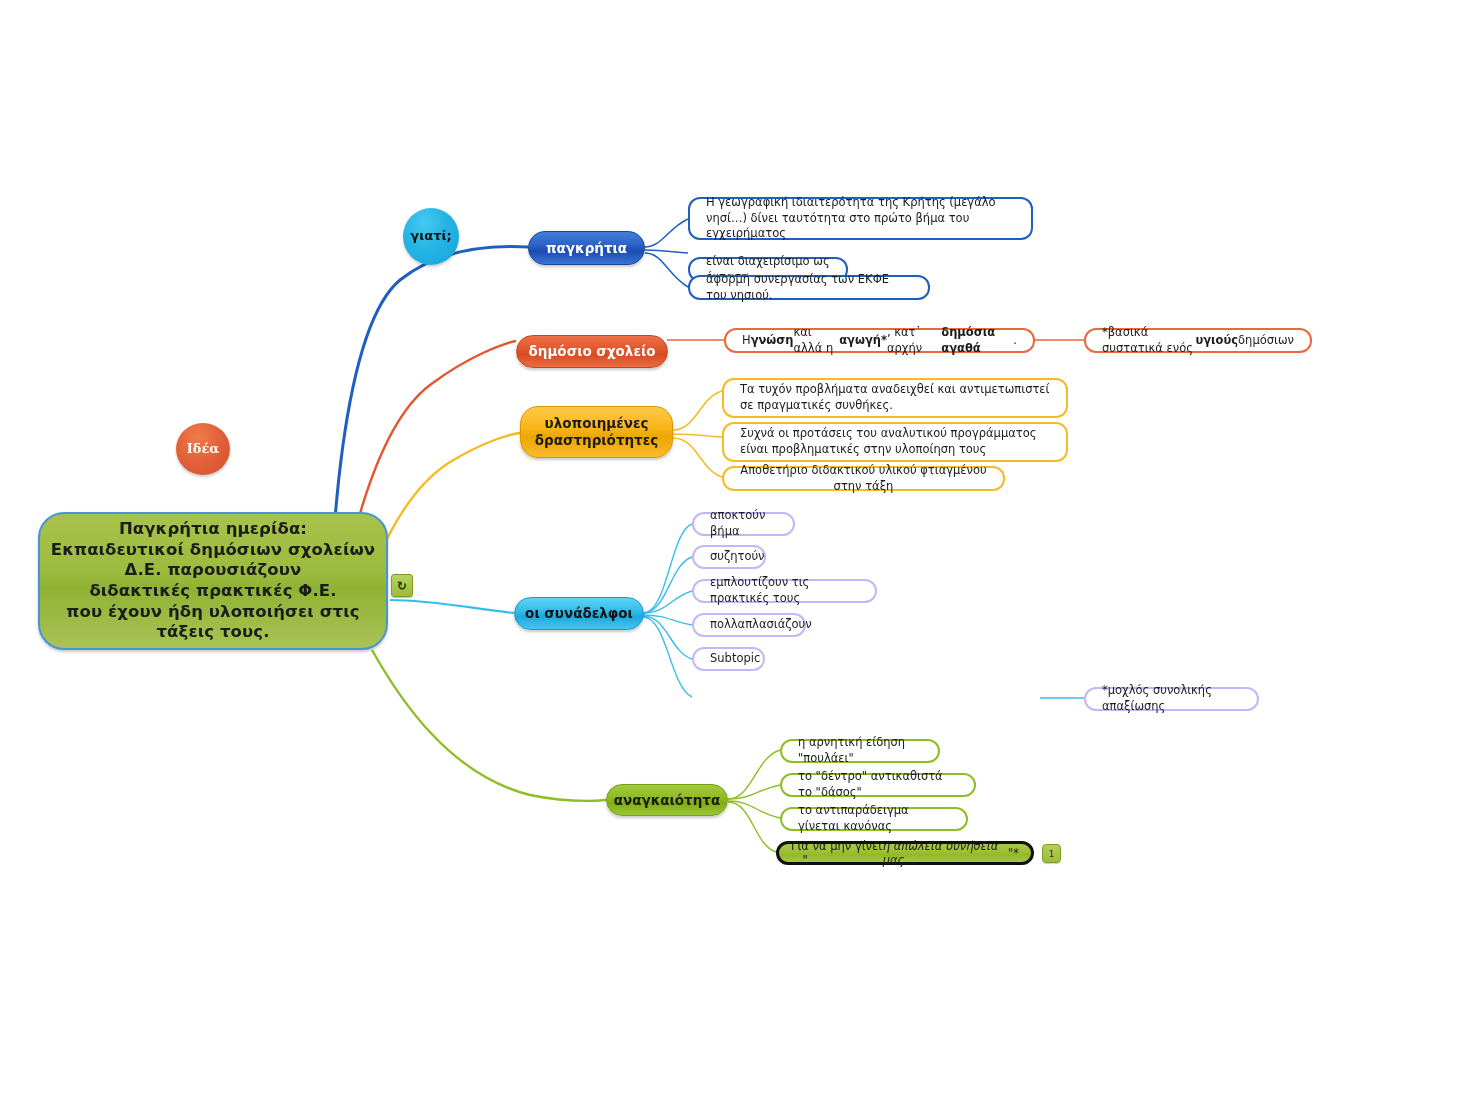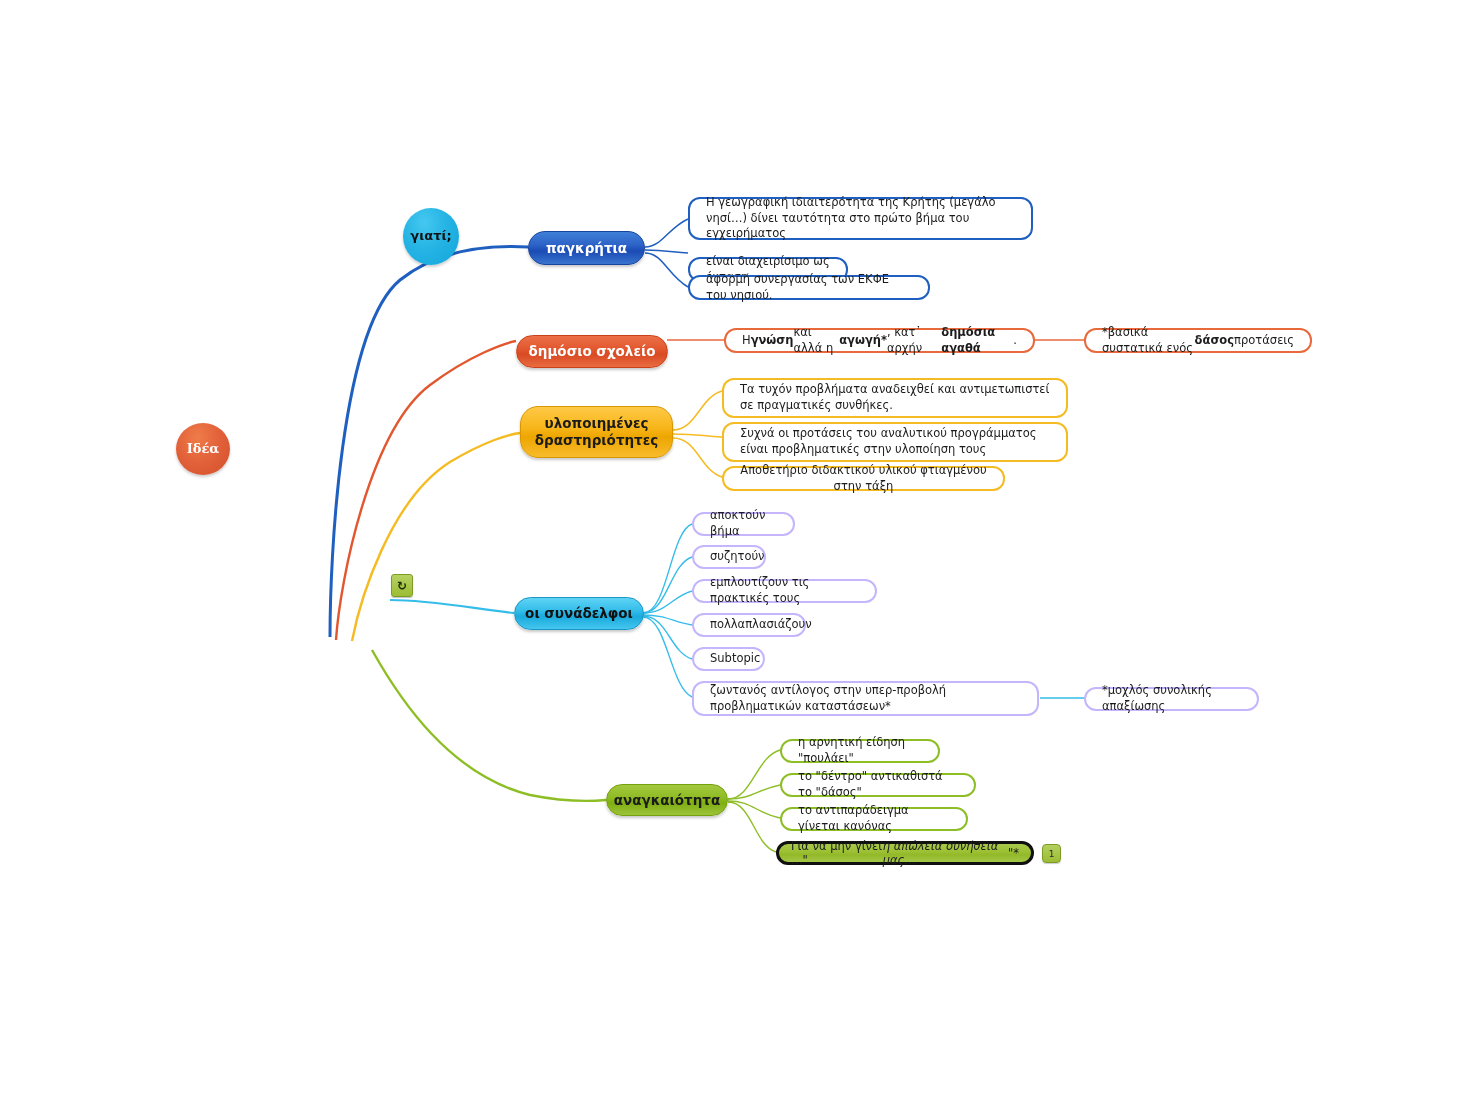--- a/index.html
+++ b/index.html
@@ -215,51 +215,56 @@
     <path d="M 643 616 C 667 616 670 652 692 659" fill="none" stroke="#35bdea" stroke-width="1.4"></path>
     <path d="M 643 617 C 667 617 670 687 692 697" fill="none" stroke="#35bdea" stroke-width="1.4"></path>
     <path d="M 1040 698 L 1084 698" fill="none" stroke="#35bdea" stroke-width="1.4"></path>
 
     <path d="M 728 799 C 752 799 756 757 780 750" fill="none" stroke="#8ebe26" stroke-width="1.4"></path>
     <path d="M 728 799 C 752 799 756 790 780 785" fill="none" stroke="#8ebe26" stroke-width="1.4"></path>
     <path d="M 728 801 C 752 801 756 813 780 818" fill="none" stroke="#8ebe26" stroke-width="1.4"></path>
     <path d="M 728 802 C 752 802 754 845 776 852" fill="none" stroke="#8ebe26" stroke-width="1.4"></path>
   </svg>
 
+  <div class="node root">Παγκρήτια ημερίδα:
+Εκπαιδευτικοί δημόσιων σχολείων
+Δ.Ε. παρουσιάζουν
+διδακτικές πρακτικές Φ.Ε.
+που έχουν ήδη υλοποιήσει στις
+τάξεις τους.</div>
   <div class="collapse-marker">↻</div>
 
   <div class="node circle circle-idea">Ιδέα</div>
   <div class="node circle circle-giati">γιατί;</div>
 
   <div class="node branch branch-blue" style="left:528px; top:231px; width:117px; height:34px;">παγκρήτια</div>
   <div class="node leaf leaf-blue" style="left:688px; top:197px; width:345px; height:43px;">Η γεωγραφική ιδιαιτερότητα της Κρήτης (μεγάλο νησί…) δίνει ταυτότητα στο πρώτο βήμα του εγχειρήματος</div>
   <div class="node leaf leaf-blue" style="left:688px; top:257px; width:160px; height:25px;">είναι διαχειρίσιμο ως έκταση</div>
   <div class="node leaf leaf-blue" style="left:688px; top:275px; width:242px; height:25px;">αφορμή συνεργασίας των ΕΚΦΕ του νησιού.</div>
 
   <div class="node branch branch-red" style="left:516px; top:324px; width:152px; height:33px;">δημόσιο σχολείο</div>
   <div class="node leaf leaf-red" style="left:724px; top:328px; width:311px; height:25px;">
     <span>Η </span><span class="bold">γνώση</span><span> και αλλά η </span><span class="bold">αγωγή*</span><span>, κατ᾽ αρχήν </span><span class="bold">δημόσια αγαθά</span><span>.</span>
   </div>
   <div class="node leaf leaf-red" style="left:1084px; top:328px; width:228px; height:25px;">
-    <span>*βασικά συστατικά ενός </span><span class="bold">δάσος</span><span> προτάσεις</span>
+    <span>*βασικά συστατικά ενός </span><span class="bold">υγιούς</span><span> δημόσιων</span>
   </div>
 
   <div class="node branch branch-yellow" style="left:520px; top:406px; width:153px; height:52px;">υλοποιημένες
 δραστηριότητες</div>
   <div class="node leaf leaf-yellow" style="left:722px; top:378px; width:346px; height:40px;">Τα τυχόν προβλήματα αναδειχθεί και αντιμετωπιστεί σε πραγματικές συνθήκες.</div>
   <div class="node leaf leaf-yellow" style="left:722px; top:422px; width:346px; height:40px;">Συχνά οι προτάσεις του αναλυτικού προγράμματος είναι προβληματικές στην υλοποίηση τους</div>
   <div class="node leaf leaf-yellow" style="left:722px; top:466px; width:283px; height:25px;text-align:center;">Αποθετήριο διδακτικού υλικού φτιαγμένου στην τάξη</div>
 
   <div class="node branch branch-cyan" style="left:514px; top:597px; width:130px; height:33px;">οι συνάδελφοι</div>
   <div class="node leaf leaf-cyan" style="left:692px; top:512px; width:103px; height:24px;">αποκτούν βήμα</div>
   <div class="node leaf leaf-cyan" style="left:692px; top:545px; width:74px; height:24px;">συζητούν</div>
   <div class="node leaf leaf-cyan" style="left:692px; top:579px; width:185px; height:24px;">εμπλουτίζουν τις πρακτικές τους</div>
   <div class="node leaf leaf-cyan" style="left:692px; top:613px; width:114px; height:24px;">πολλαπλασιάζουν</div>
   <div class="node leaf leaf-cyan" style="left:692px; top:647px; width:73px; height:24px;">Subtopic</div>
-  <div class="node leaf leaf-cyan" style="left:692px; top:681px; width:347px; height:35px;">ζωντανός αντίλογος στην υπερ-προβολή προβληματικών καταστάσεων*</div>
   <div class="node leaf leaf-cyan" style="left:1084px; top:687px; width:175px; height:24px;">*μοχλός συνολικής απαξίωσης</div>
 
   <div class="node branch branch-green" style="left:606px; top:784px; width:122px; height:32px;">αναγκαιότητα</div>
   <div class="node leaf leaf-green" style="left:780px; top:739px; width:160px; height:24px;">η αρνητική είδηση "πουλάει"</div>
   <div class="node leaf leaf-green" style="left:780px; top:773px; width:196px; height:24px;">το "δέντρο" αντικαθιστά το "δάσος"</div>
   <div class="node leaf leaf-green" style="left:780px; top:807px; width:188px; height:24px;">το αντιπαράδειγμα γίνεται κανόνας</div>
   <div class="node leaf-filled-green" style="position:absolute; display:flex; align-items:center; left:776px; top:841px; width:258px; height:24px;">
     <span>Για να μην γίνει …"</span><span class="ital">η απώλεια συνήθεια μας…</span><span>"*</span>
   </div>
   <div class="mini-badge" style="left:1042px; top:844px;">1</div>

